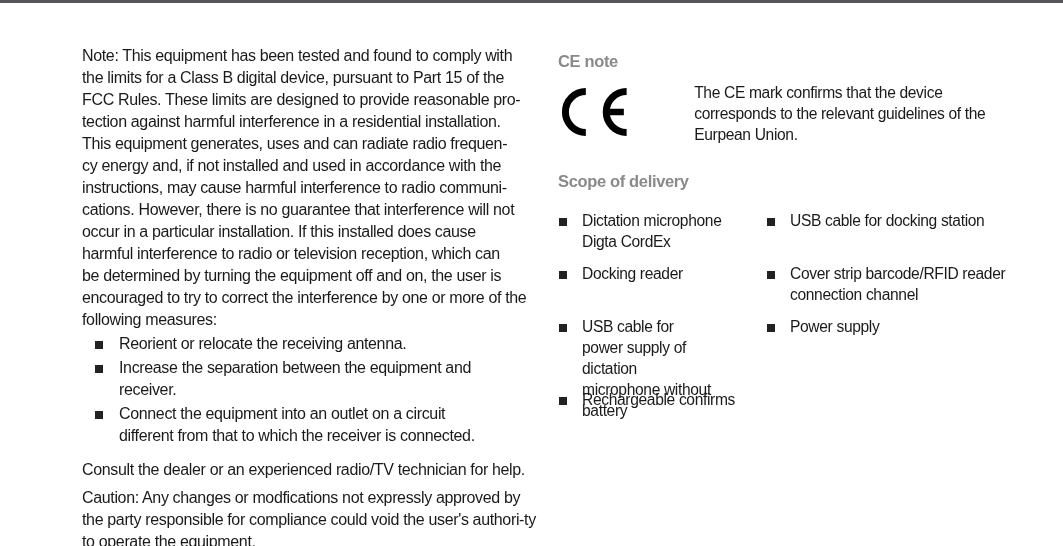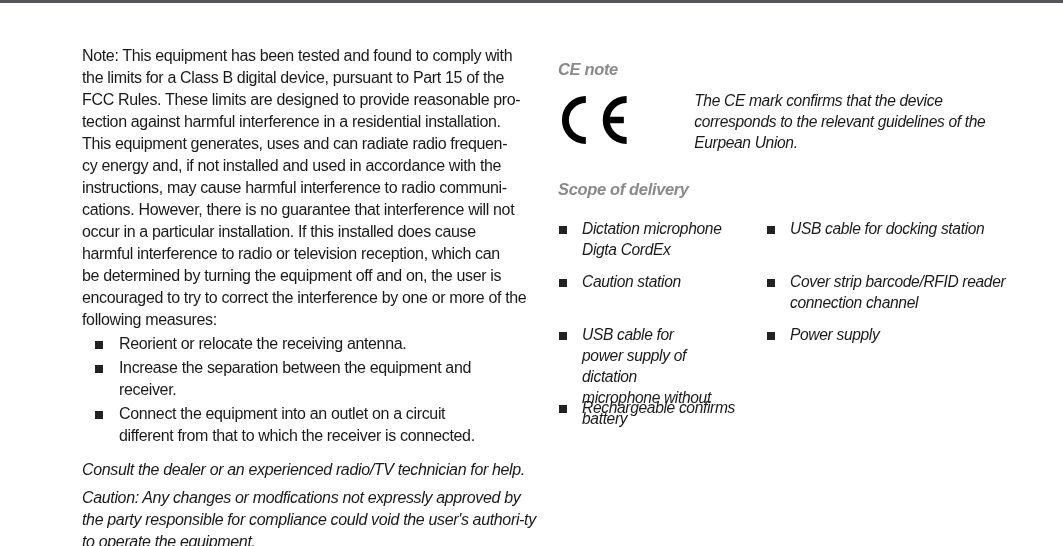--- a/index.html
+++ b/index.html
@@ -7,29 +7,29 @@
       width: 1063px; height: 546px; overflow: hidden; background: #ffffff;
       font-family: "Liberation Sans", sans-serif; color: #1a1a1a;
       position: relative;
     }
     .topbar { position: absolute; left: 0; top: 0; width: 1063px; height: 3px; background: #57565d; }
     .col-left {
       position: absolute; left: 82px; top: 45px; width: 455px;
       font-size: 16px; line-height: 22px; letter-spacing: -0.35px;
     }
     .col-left p { margin: 0; }
-    .col-left p.gap { margin-top: 6px; font-style: italic; }
+    .col-left p.gap { margin-top: 6px; }
     .bul { list-style: none; margin: 12px; padding: 0; }
     .bul li { position: relative; padding-left: 25px; margin: 0 0 2px 0; }
     .bul li .sq {
       position: absolute; left: 1px; top: 8px; width: 8px; height: 8px; background: #222;
     }
     .col-right {
-      position: absolute; left: 558px; top: 58px; width: 470px;
-      font-size: 15.6px; line-height: 22px; letter-spacing: -0.35px; font-style: italic;
+      position: absolute; left: 558px; top: 50px; width: 470px;
+      font-size: 15.6px; line-height: 22px; letter-spacing: -0.35px;
     }
     .heading { color: #8a8a8a; font-weight: bold; font-size: 16.5px; margin: 0; }
     .ce-row { display: flex; align-items: flex-start; margin-top: 12px; height: 58px; }
     .ce-mark { width: 80px; height: 52px; margin-right: 14px; margin-top: 2px; }
     .ce-text { margin-top: -2px; line-height: 21px; }
     .scope-heading { margin-top: 28px; }
     .scope-grid {
       display: grid; grid-template-columns: 200px 270px; column-gap: 8px; margin-top: 18px;
     }
     .scope-grid .item { position: relative; padding-left: 24px; line-height: 21px; }
@@ -77,19 +77,19 @@
       <path d="M30 4 A22 22 0 1 0 30 48" fill="none" stroke="#000" stroke-width="7.5"></path>
       <path d="M74 4 A22 22 0 1 0 74 48" fill="none" stroke="#000" stroke-width="7.5"></path>
       <rect x="53" y="22.5" width="18" height="7" fill="#000"></rect>
     </svg>
     <div class="ce-text" style="width:360px;margin-left:48px;">The CE mark confirms that the device corresponds to the relevant guidelines of the Eurpean Union.</div>
   </div>
   <h3 class="heading scope-heading">Scope of delivery</h3>
   <div class="scope-grid">
     <div class="item r1"><span class="sq"></span><span>Dictation microphone Digta CordEx</span></div>
     <div class="item r1"><span class="sq"></span><span>USB cable for docking station</span></div>
-    <div class="item r2"><span class="sq"></span><span>Caution station</span></div>
+    <div class="item r2"><span class="sq"></span><span>Docking reader</span></div>
     <div class="item r2" style="padding-right:20px;"><span class="sq"></span><span>Cover strip barcode/RFID reader connection channel</span></div>
     <div class="item r3" style="padding-right:40px;"><span class="sq"></span><span>USB cable for power supply of dictation microphone without battery</span></div>
     <div class="item r3"><span class="sq"></span><span>Power supply</span></div>
     <div class="item"><span class="sq"></span><span>Rechargeable confirms</span></div>
   </div>
 </div>
 
 </body></html>

